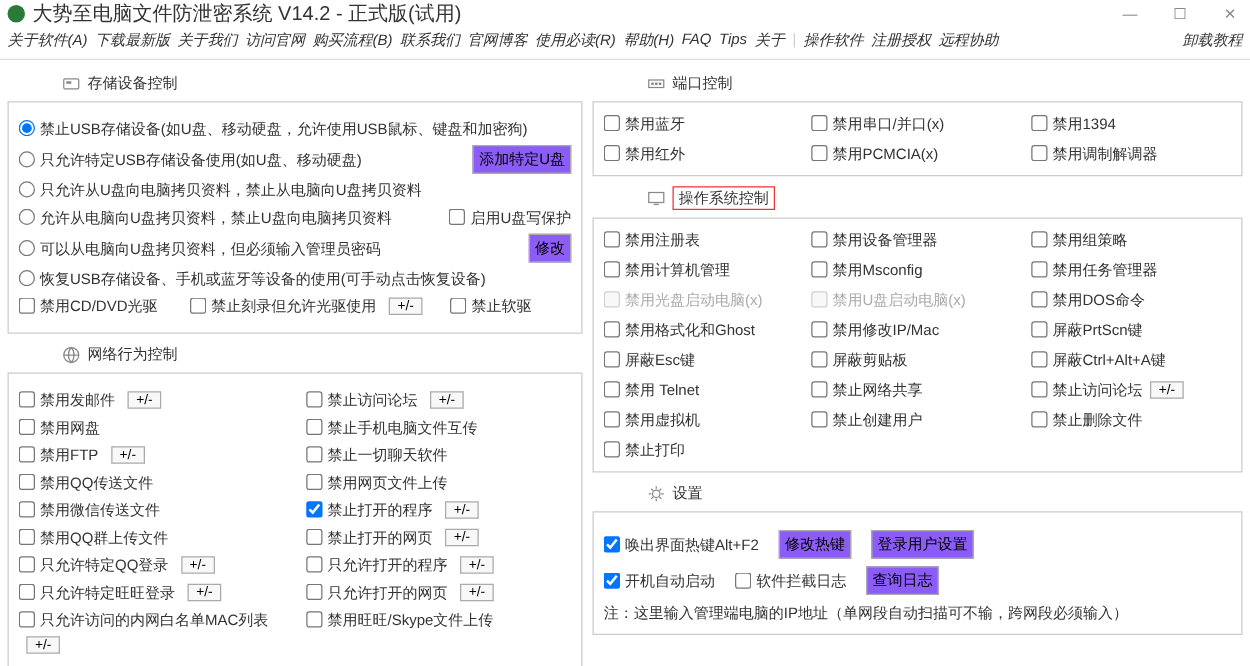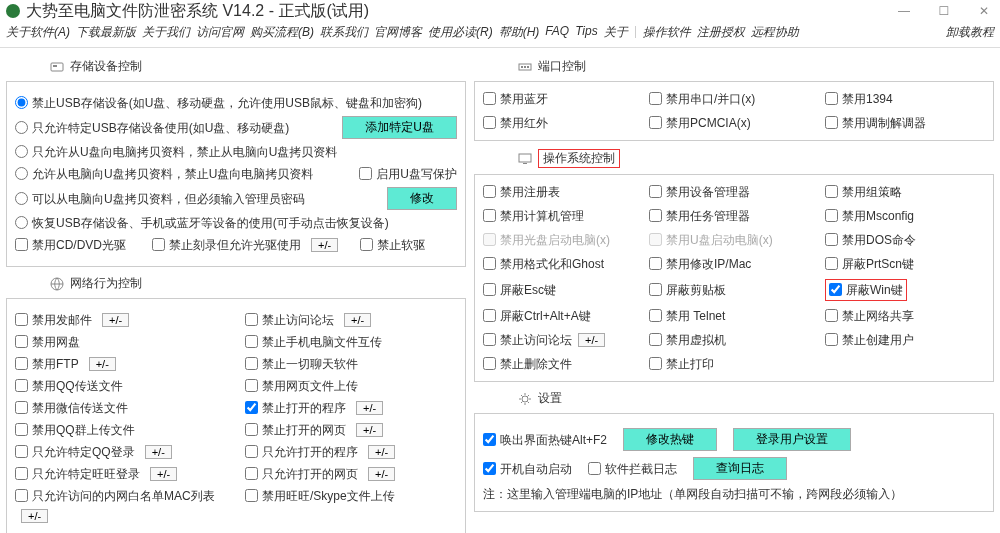--- a/index.html
+++ b/index.html
@@ -64,22 +64,22 @@
   border: 1px solid #ccc;
   padding: 8px 8px;
   margin-bottom: 8px;
 }
 
 .row { display: flex; align-items: center; margin: 4px 0; gap: 4px; flex-wrap: wrap; }
 input[type=radio], input[type=checkbox] { margin-right: 4px; position: relative; top: 2px; }
 label { cursor: default; }
 .btn {
   border: 1px solid #aaa;
-  background: #5eead4;
-  padding: 2px 22px;
+  background: #8b5cf6;
+  padding: 2px 4px;
   font-size: 12px;
   cursor: default;
   white-space: nowrap;
 }
 .pm-btn {
   border: 1px solid #aaa;
   background: #f8f8f8;
   padding: 0 6px;
   font-size: 11px;
   margin-left: 6px;
@@ -334,24 +334,24 @@
             <label><input type="checkbox" style=""><span>禁用设备管理器</span></label>
           </div>
         <div class="cell">
             <label><input type="checkbox" style=""><span>禁用组策略</span></label>
           </div>
 
         <div class="cell">
             <label><input type="checkbox" style=""><span>禁用计算机管理</span></label>
           </div>
         <div class="cell">
+            <label><input type="checkbox" style=""><span>禁用Msconfig</span></label>
+          </div>
+        <div class="cell">
             <label><input type="checkbox" style=""><span>禁用任务管理器</span></label>
-          </div>
-        <div class="cell">
-            <label><input type="checkbox" style=""><span>禁用Msconfig</span></label>
           </div>
 
         <div class="cell disabled">
             <label><input type="checkbox" disabled="" style=""><span>禁用光盘启动电脑(x)</span></label>
           </div>
         <div class="cell disabled">
             <label><input type="checkbox" disabled="" style=""><span>禁用U盘启动电脑(x)</span></label>
           </div>
 
         <div class="cell">
@@ -367,25 +367,20 @@
         <div class="cell">
             <label><input type="checkbox" style=""><span>屏蔽PrtScn键</span></label>
           </div>
         <div class="cell">
             <label><input type="checkbox" style=""><span>屏蔽Esc键</span></label>
           </div>
         <div class="cell">
             <label><input type="checkbox" style=""><span>屏蔽剪贴板</span></label>
           </div>
 
-        <div class="cell">
-            <span class="highlight-box">
-              <label><input type="checkbox" checked="" style=""><span>屏蔽Win键</span></label>
-            </span>
-          </div>
         <div class="cell">
             <label><input type="checkbox" style=""><span>屏蔽Ctrl+Alt+A键</span></label>
           </div>
         <div class="cell">
             <label><input type="checkbox" style=""><span>禁用 Telnet</span></label>
           </div>
 
         <div class="cell">
             <label><input type="checkbox" style=""><span>禁止网络共享</span></label>
           </div>

